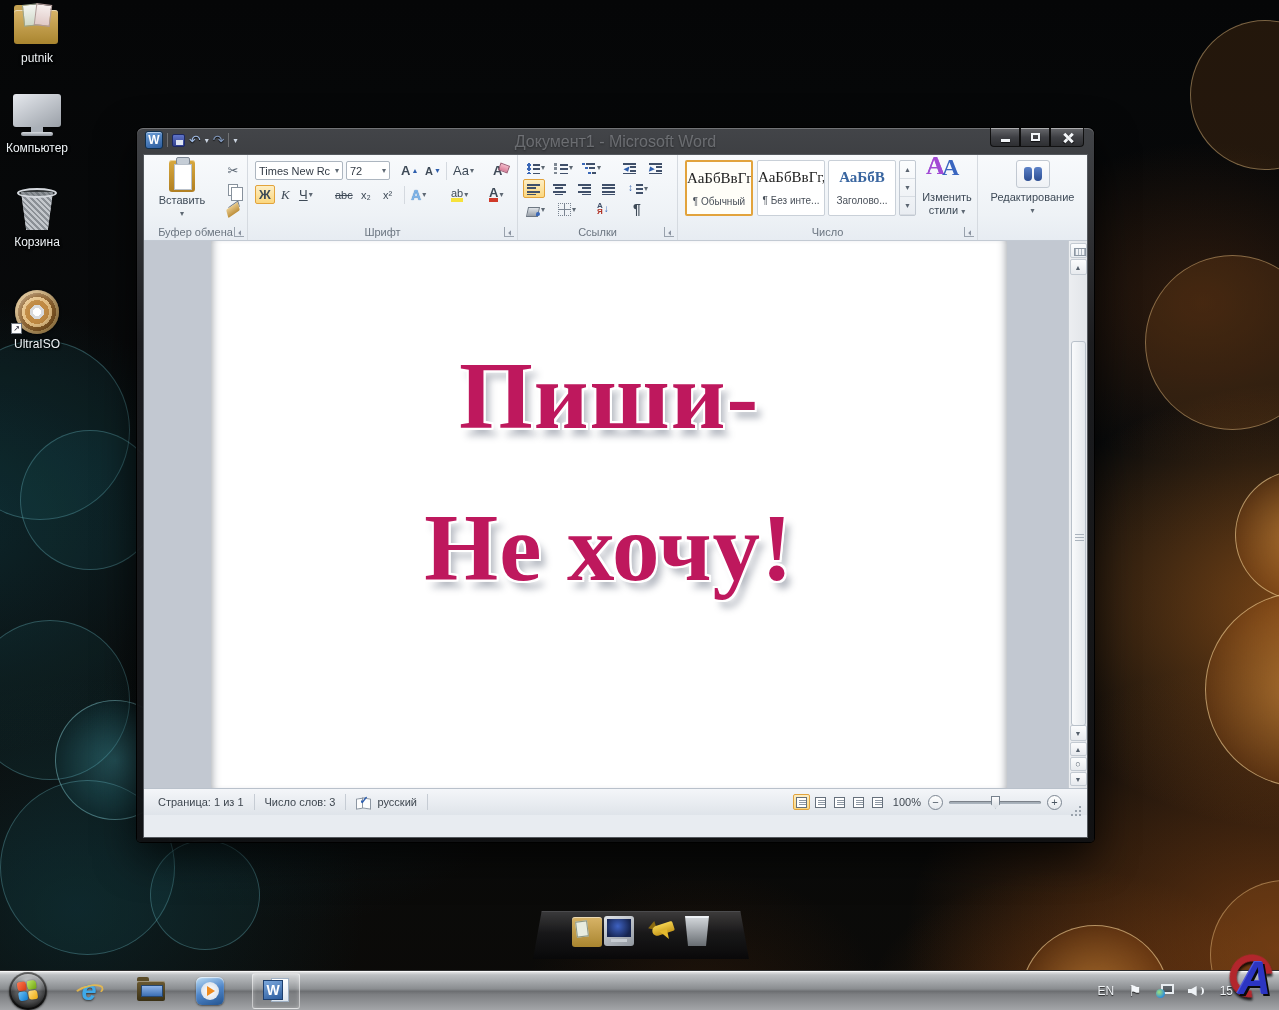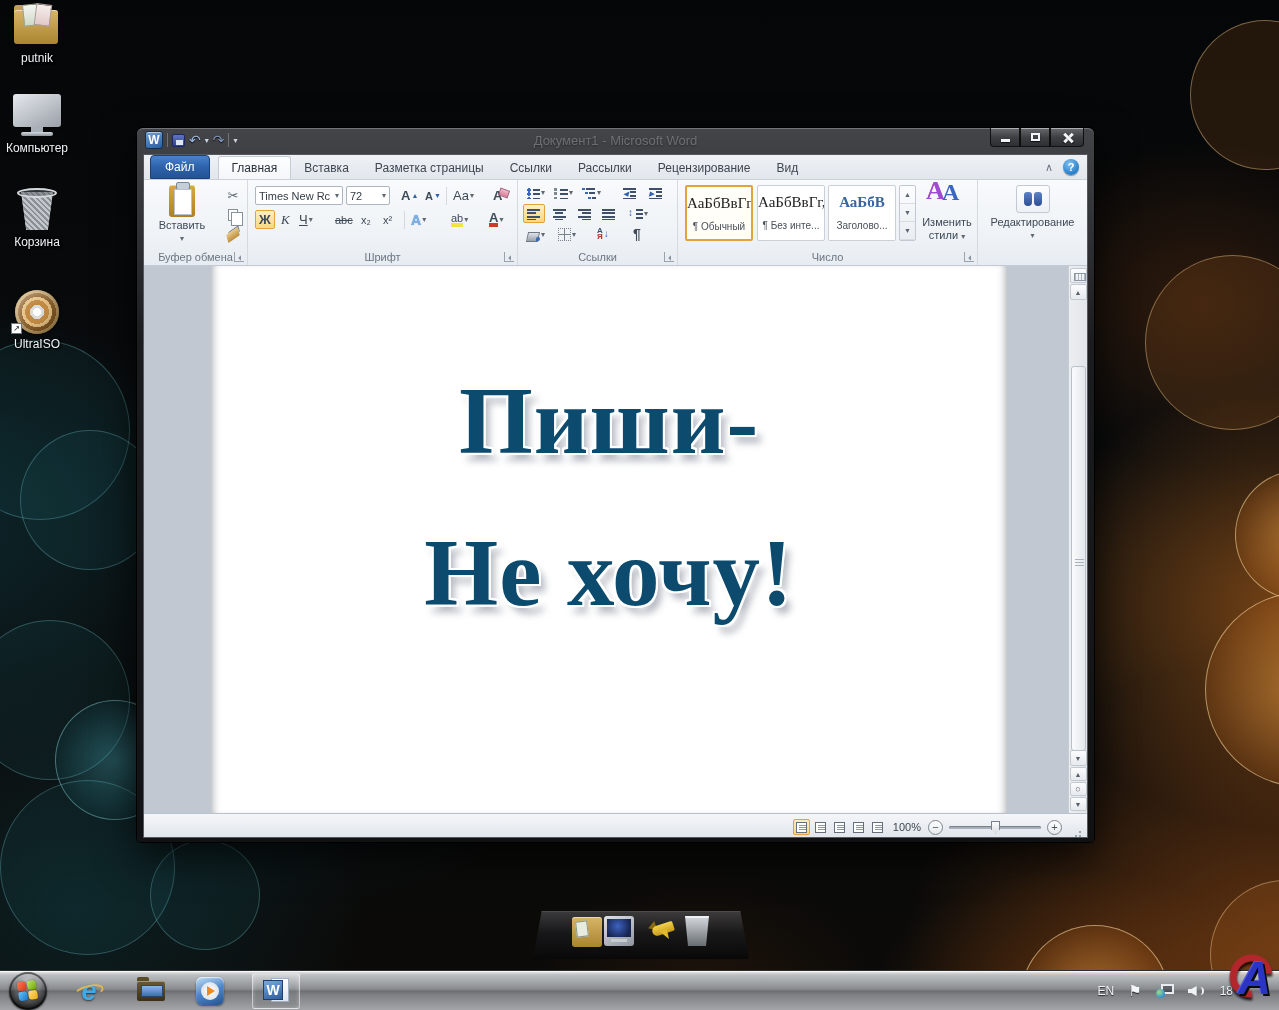--- a/index.html
+++ b/index.html
@@ -121,21 +121,21 @@
     box-shadow:0 0 0 1px #000, 0 14px 40px rgba(0,0,0,.75), inset 0 1px 0 rgba(255,255,255,.25);
   }
   .titlebar { position:absolute; left:0; top:0; width:100%; height:26px; }
   .qat { position:absolute; left:8px; top:3px; display:flex; align-items:center; gap:4px; }
   .qat .wlogo { width:18px; height:18px; background:linear-gradient(160deg,#6fa0d8,#2b5c9e); border:1px solid #10304f; border-radius:3px; color:#fff; font-size:12px; font-weight:bold; text-align:center; line-height:16px; box-shadow:inset 0 1px 0 rgba(255,255,255,.5); }
   .qat .sep { width:1px; height:14px; background:rgba(255,255,255,.25); }
   .qat .qbtn { color:#9db8e0; font-size:14px; line-height:16px; text-shadow:0 1px 1px rgba(0,0,0,.8); }
   .qat .floppy { width:13px; height:13px; background:linear-gradient(#5f74c8,#33418f); border:1px solid #1c2862; border-radius:2px; position:relative; }
   .qat .floppy::after { content:""; position:absolute; left:3px; bottom:1px; width:7px; height:5px; background:#dfe5f2; }
   .qat .drop { color:#cdd6e2; font-size:8px; }
-  .title-text { position:absolute; left:0; right:0; top:5px; text-align:center; font-size:13px; color:rgba(235,240,245,.30); text-shadow:0 1px 2px rgba(0,0,0,.4); }
+  .title-text { position:absolute; left:0; right:0; top:5px; text-align:center; font-size:16px; color:rgba(235,240,245,.30); text-shadow:0 1px 2px rgba(0,0,0,.4); }
   .winbtns { position:absolute; right:10px; top:0; display:flex; }
   .wbtn { width:30px; height:19px; border:1px solid rgba(10,10,10,.9); border-top:none; background:linear-gradient(180deg, rgba(150,150,155,.45), rgba(60,60,65,.35) 50%, rgba(20,20,22,.4)); box-shadow:inset 0 1px 0 rgba(255,255,255,.35); display:flex; align-items:center; justify-content:center; position:relative; }
   .wbtn:first-child { border-radius:0 0 0 4px; }
   .wbtn:last-child { border-radius:0 0 4px 0; width:34px; }
   .wb-min { width:9px; height:3px; background:#f2f5f8; box-shadow:0 1px 1px rgba(0,0,0,.7); margin-top:6px; }
   .wb-max { width:9px; height:8px; border:2px solid #f2f5f8; box-shadow:0 1px 1px rgba(0,0,0,.7); }
   .wb-x { position:relative; width:11px; height:11px; }
   .wb-x::before,.wb-x::after { content:""; position:absolute; left:5px; top:0; width:3px; height:12px; background:#f4f7fa; box-shadow:0 1px 1px rgba(0,0,0,.7); }
   .wb-x::before{ transform:rotate(45deg);} .wb-x::after{ transform:rotate(-45deg);}
 
@@ -262,21 +262,21 @@
   .aa-ic .a2 { position:absolute; left:24px; top:2px; font-size:24px; font-weight:bold; font-family:"Liberation Serif",serif; color:#3a66c0; }
   
   .edit-btn { position:absolute; left:50%; transform:translateX(-50%); top:5px; width:98px; text-align:center; font-size:11px; color:#3e4a57; }
   .binoc-box { margin:0 auto 3px; width:34px; height:28px; border:1px solid #c2c9d2; border-radius:3px; background:linear-gradient(#fdfdfe,#eef1f5); display:flex; align-items:center; justify-content:center; gap:2px; }
   .binoc-box i { width:8px; height:14px; background:linear-gradient(#5d82c8,#2c4d92); border-radius:3px 3px 4px 4px; }
 
   
   .docarea { position:relative; height:547px; background:#c2c8d1; overflow:hidden; }
   .page { position:absolute; left:67px; top:0; width:796px; height:100%; background:#fff;
     box-shadow:inset 8px 0 9px -7px rgba(40,50,65,.45), inset -8px 0 9px -7px rgba(40,50,65,.45); }
-  .doc-line { position:absolute; left:0; width:100%; text-align:center; font-family:"Liberation Serif",serif; font-weight:bold; font-size:95px; letter-spacing:1px; color:#0c4a6e;
+  .doc-line { position:absolute; left:0; width:100%; text-align:center; font-family:"Liberation Serif",serif; font-weight:bold; font-size:95px; letter-spacing:1px; color:#be185d;
     text-shadow:
       -2px -2px 0 #fff, 2px -2px 0 #fff, -2px 2px 0 #fff, 2px 2px 0 #fff,
       -2px 0 0 #fff, 2px 0 0 #fff, 0 -2px 0 #fff, 0 2px 0 #fff,
       6px 8px 7px rgba(75,85,105,.40); }
   .scrollbar { position:absolute; right:0; top:0; width:19px; height:100%; background:linear-gradient(90deg,#eceef1,#e2e5e9); border-left:1px solid #c6ccd3; display:flex; flex-direction:column; align-items:center; }
   .sc-btn { width:17px; height:16px; display:flex; align-items:center; justify-content:center; font-size:7px; color:#55606c; background:linear-gradient(#fbfcfd,#e7eaee); border:1px solid #c3cad2; border-radius:2px; margin-top:1px; }
   .ruler-btn { width:17px; height:15px; background:linear-gradient(#fcfdfe,#e9edf1); border:1px solid #c3cad2; border-radius:2px; margin-top:2px; position:relative; }
   .ruler-btn::after { content:""; position:absolute; left:3px; top:4px; width:10px; height:6px; border:1px solid #8d97a3; background:repeating-linear-gradient(90deg,#aeb7c1 0 1px,transparent 1px 3px); }
   .sc-track { position:relative; flex:1; width:17px; margin:1px 0; }
   .sc-thumb { position:absolute; left:1px; top:65px; width:15px; height:385px; border-radius:3px; background:linear-gradient(90deg,#fafbfc,#e4e8ec); border:1px solid #b9c1ca; }
@@ -383,36 +383,20 @@
           <i class="wb-max"></i>
         </span>
       <span class="wbtn">
           <i class="wb-x"></i>
         </span>
     </div>
   </div>
 
   <div class="client">
 
-    <div class="tabrow">
-      <div class="tabs">
-        <span class="tab file">Файл</span>
-        <span class="tab active">Главная</span>
-        <span class="tab">Вставка</span>
-        <span class="tab">Разметка страницы</span>
-        <span class="tab">Ссылки</span>
-        <span class="tab">Рассылки</span>
-        <span class="tab">Рецензирование</span>
-        <span class="tab">Вид</span>
-      </div>
-      <div class="tabrow-right">
-        <span class="chev">∧</span>
-        <span class="helpbtn">?</span>
-      </div>
-    </div>
 
     <div class="ribbon">
 
       <div class="group" style="left:0; width:104px;">
         <div class="paste-btn">
           <div class="clipboard-ic"></div>
           <span>Вставить</span><br>
           <span class="drop">▾</span>
         </div>
         <span class="clip-mini" style="top:6px;">
@@ -615,20 +599,34 @@
         <span class="sc-btn">▼</span>
         <div class="browse">
           <span class="sc-btn" style="height:14px;">▲</span>
           <span class="sc-btn" style="height:14px; font-size:9px;">○</span>
           <span class="sc-btn" style="height:14px;">▼</span>
         </div>
       </div>
     </div>
 
     <div class="statusbar">
+      <div class="st-left">
+        <span class="st-item">
+            <span>Страница: 1 из 1</span>
+          </span>
+        <span class="st-item">
+            <span>Число слов: 3</span>
+          </span>
+        <span class="st-item">
+          <span class="book-ic">
+              <span class="chk">✓</span>
+            </span>
+          <span>русский</span>
+        </span>
+      </div>
       <div class="st-right">
         <div class="viewbtns">
           <span class="vb sel">
               <i></i>
             </span>
           <span class="vb">
               <i></i>
             </span>
           <span class="vb">
               <i></i>
@@ -702,20 +700,20 @@
     <span class="txt">EN</span>
     <span class="tray-flag">⚑</span>
     <span class="net-ico">
         <span class="scr2"></span>
         <span class="glb"></span>
       </span>
     <span class="spk">
         <span class="cone"></span>
         <span class="w1"></span>
       </span>
-    <span class="txt">18</span>
+    <span class="txt">15</span>
   </div>
 </div>
 
 <div class="watermark">
   <span class="wm-ring"></span>
   <span class="wm-a">A</span>
 </div>
 
 </body></html>

